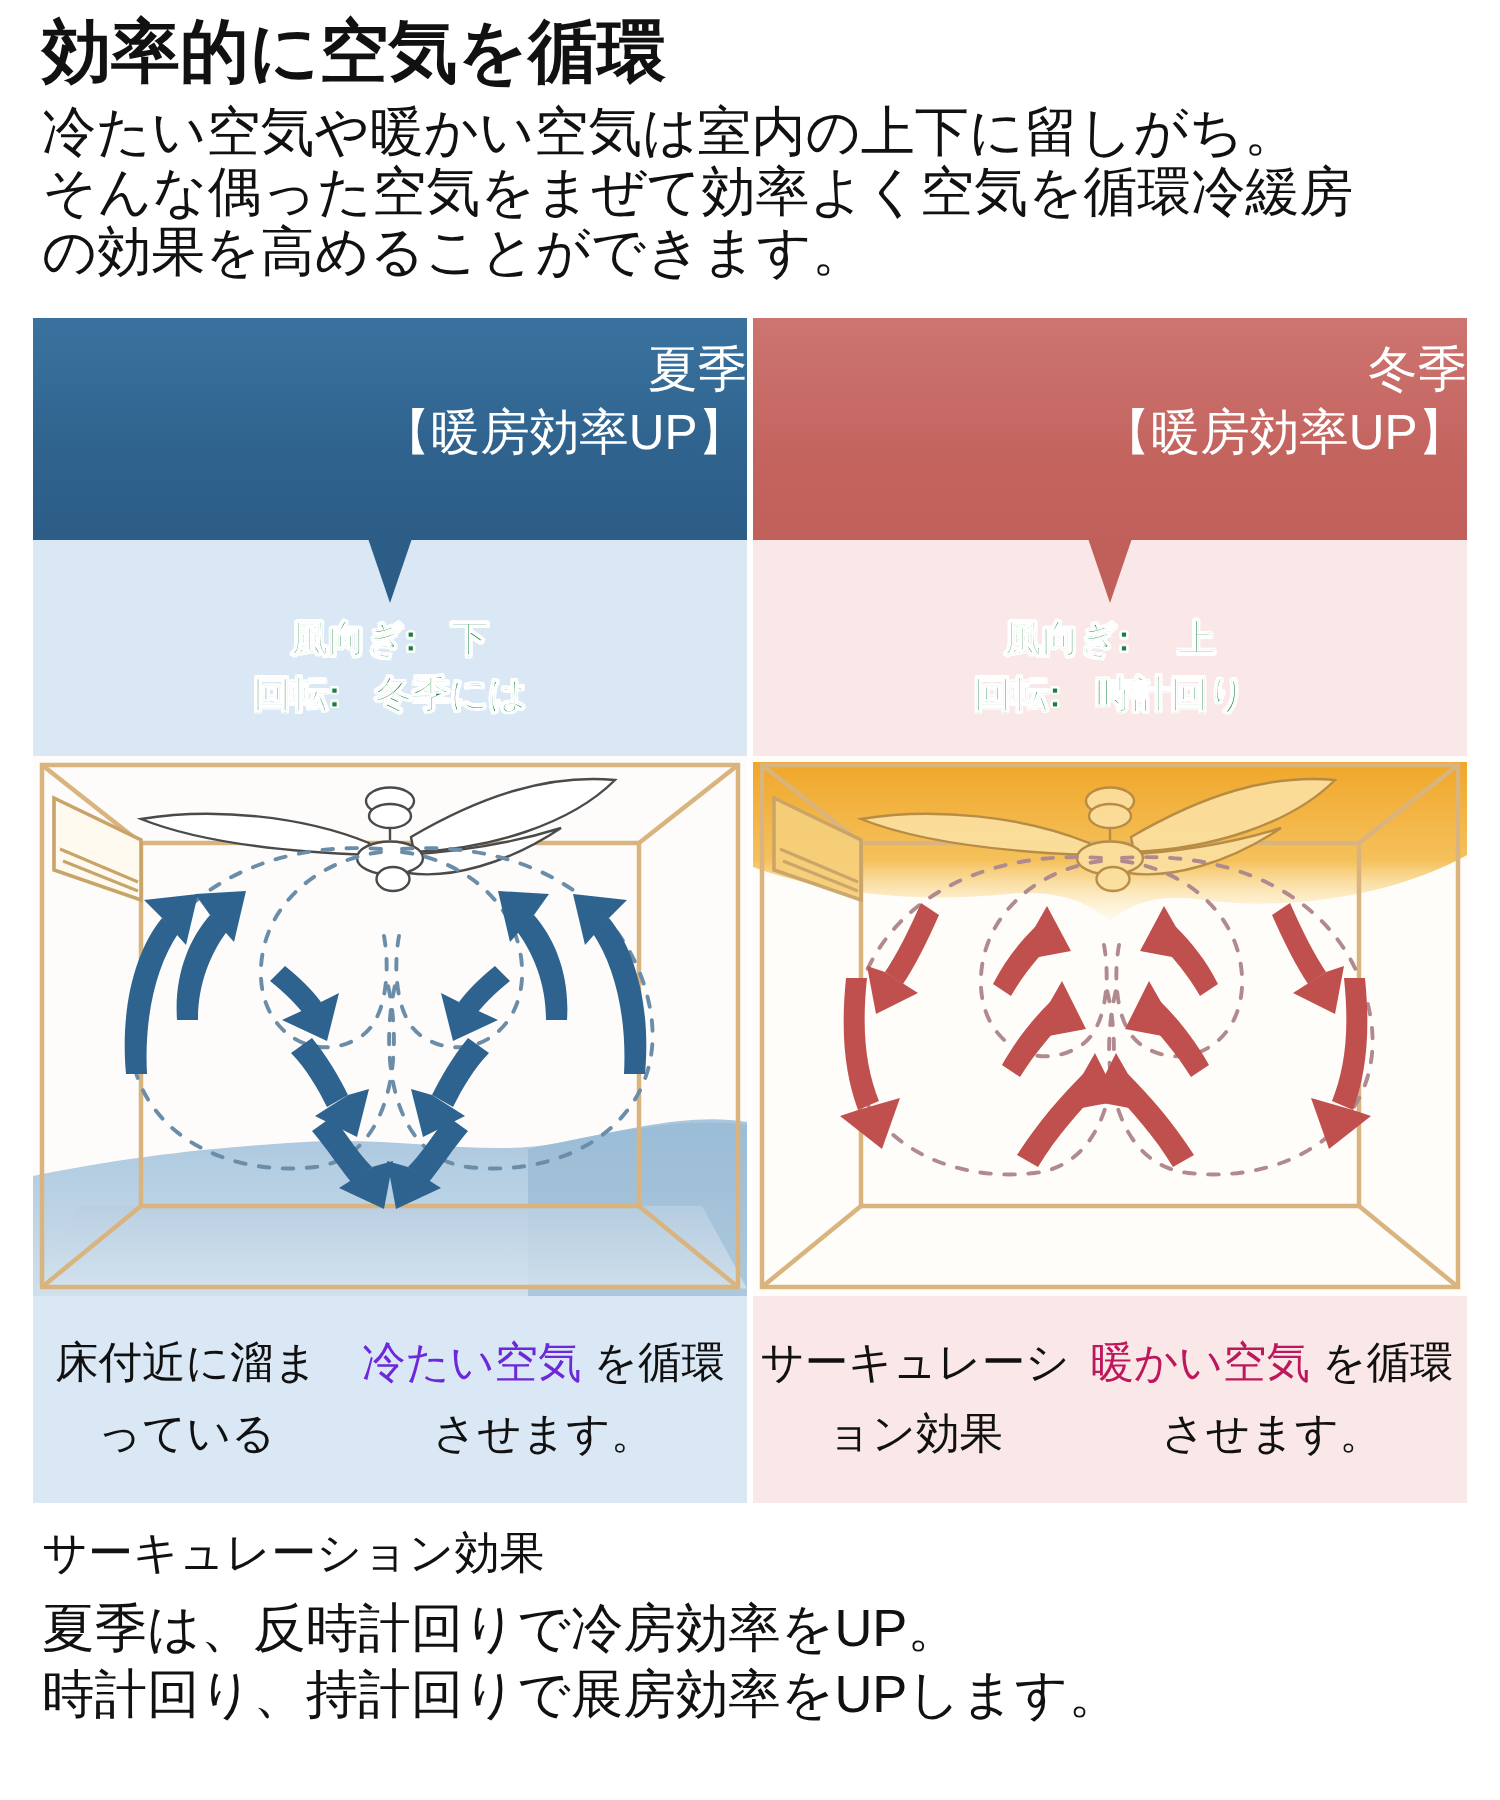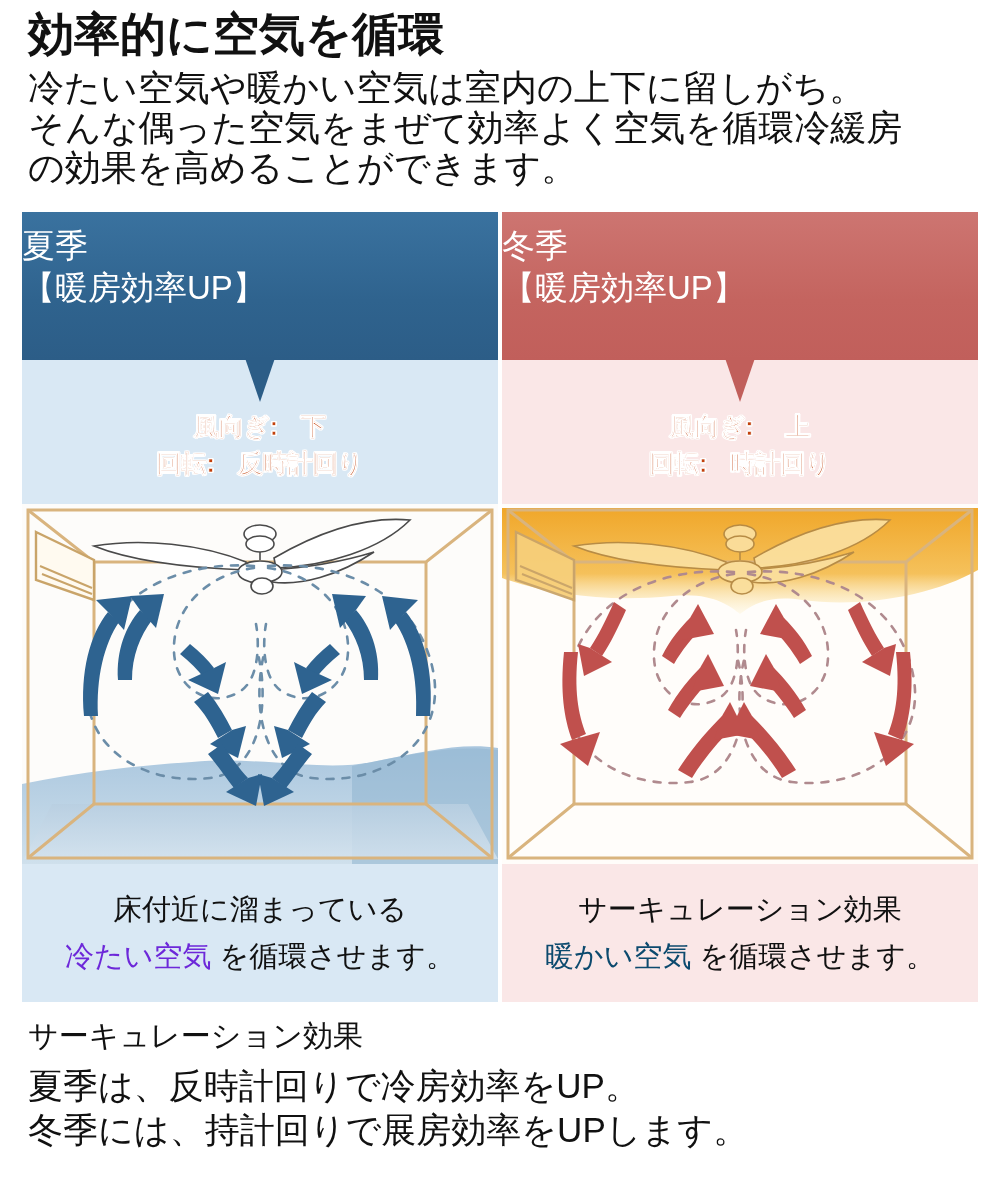--- a/index.html
+++ b/index.html
@@ -19,46 +19,46 @@
   
   .panels{position:absolute;left:22px;top:212px;width:956px;height:790px;}
   .panel{position:absolute;top:0;width:476px;height:790px;overflow:hidden;}
   .panel.summer{left:0;background:#d9e8f4;}
   .panel.winter{left:480px;background:#fae7e7;}
 
   .band{position:absolute;left:0;top:0;width:100%;height:148px;}
   .summer .band{background:linear-gradient(180deg,#3a729f 0%,#2f638e 60%,#2c5d87 100%);}
   .winter .band{background:linear-gradient(180deg,#cd7571 0%,#c4645f 60%,#c15f5b 100%);}
   .band-txt{position:absolute;left:0;top:0;width:100%;height:112px;
-    display:flex;flex-direction:column;align-items:flex-start;justify-content:center;
+    display:flex;flex-direction:column;align-items:flex-end;justify-content:center;
     color:#fff;}
   .band-txt .l1{font-size:33px;line-height:40px;}
   .band-txt .l2{font-size:33px;line-height:44px;}
 
   .pointer{position:absolute;top:146px;left:50%;transform:translateX(-50%);
     width:0;height:0;border-left:15px solid transparent;border-right:15px solid transparent;}
   .summer .pointer{border-top:44px solid #2c5d87;}
   .winter .pointer{border-top:44px solid #c15f5b;}
 
   .settings{position:absolute;left:0;top:196px;width:100%;text-align:center;}
-  .settings .s-line{font-size:25px;line-height:37px;font-weight:bold;color:#c2410c;
+  .settings .s-line{font-size:25px;line-height:37px;font-weight:bold;color:#15803d;
      -webkit-text-stroke:0.6px #fff; text-shadow:
       1.3px 0 0 #fff,-1.3px 0 0 #fff,0 1.3px 0 #fff,0 -1.3px 0 #fff,
       1px 1px 0 #fff,-1px 1px 0 #fff,1px -1px 0 #fff,-1px -1px 0 #fff;}
   .settings .s-line .pad{letter-spacing:2px;}
 
   
   .room{position:absolute;left:0;top:292px;width:100%;height:360px;background:#fdfcfa;overflow:hidden;}
   .room svg{display:block;width:100%;height:100%;}
 
   
   .cap{position:absolute;left:0;top:652px;width:100%;height:138px;
-    display:flex;flex-direction:column;align-items:center;justify-content:center;}
+    display:flex;flex-direction:row;align-items:center;}
   .cap .c-line{font-size:29px;line-height:47px;color:#111;text-align:center;}
-  .cap .hot{color:#0c4a6e;}
+  .cap .hot{color:#be185d;}
   .cap .cold{color:#6d28d9;}
 
   
   .foot{position:absolute;left:28px;top:1008px;width:940px;}
   .foot-title{font-size:30px;line-height:56px;color:#111;}
   .foot-line{font-size:35px;line-height:44px;color:#111;}
 </style>
 </head>
 <body>
 
@@ -83,21 +83,21 @@
 
       <div class="settings">
         <div class="s-line">
           <span>風向ぎ:</span>
           <span class="pad">&nbsp;</span>
           <span>下</span>
         </div>
         <div class="s-line">
           <span>回転:</span>
           <span class="pad">&nbsp;</span>
-          <span>反時計回り</span>
+          <span>冬季には</span>
         </div>
       </div>
 
       <div class="room">
         <svg viewBox="0 0 476 360" preserveAspectRatio="none">
           <defs>
             <linearGradient id="coolpool" x1="0" y1="0" x2="0" y2="1">
               <stop offset="0" stop-color="#a9c6de"></stop>
                 <stop offset="1" stop-color="#cfe0ec"></stop>
             </linearGradient>
@@ -290,16 +290,16 @@
       <div class="cap">
         <div class="c-line">サーキュレーション効果</div>
         <div class="c-line"><span class="hot">暖かい空気</span><span> を循環させます。</span></div>
       </div>
     </div>
   </div>
 
   <div class="foot">
     <div class="foot-title">サーキュレーション効果</div>
     <div class="foot-line">夏季は、反時計回りで冷房効率をUP。</div>
-    <div class="foot-line">冬季には、持計回りで展房効率をUPします。</div>
+    <div class="foot-line">時計回り、持計回りで展房効率をUPします。</div>
   </div>
 
 </div>
 
 </body></html>

